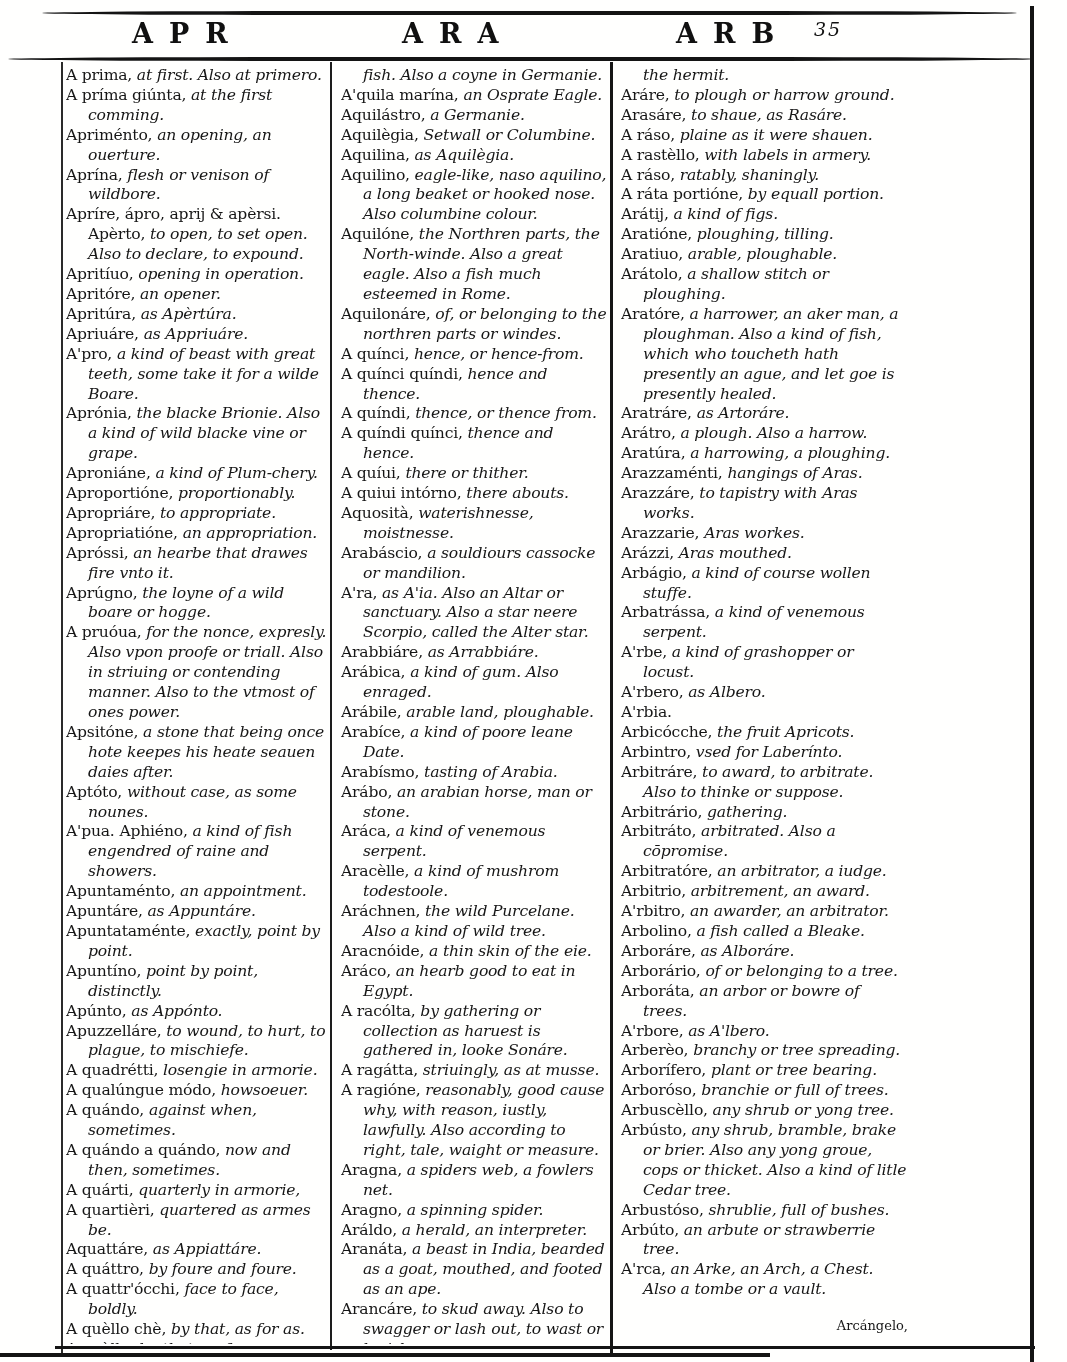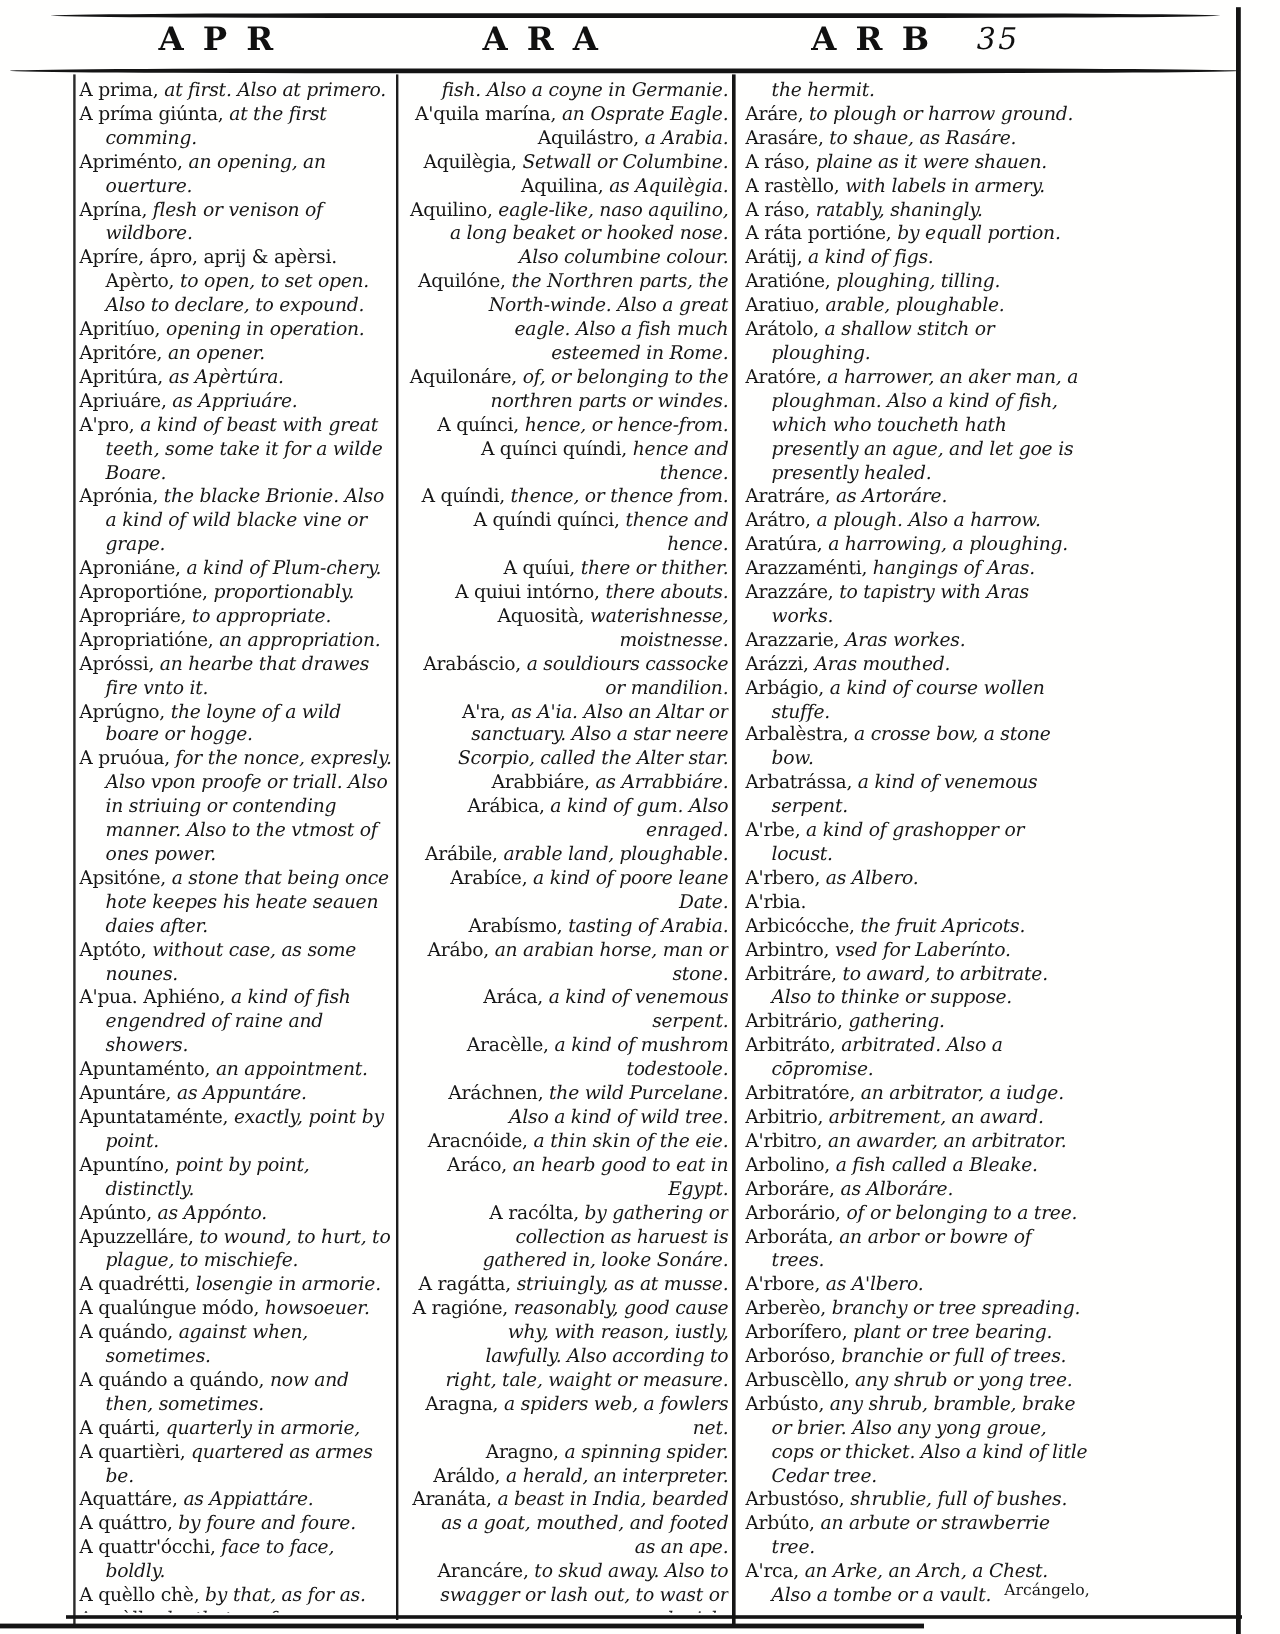--- a/index.html
+++ b/index.html
@@ -14,26 +14,26 @@
   .rule-col-1{top:62px;left:330px;width:2px;height:1288px;background:#1d1d1d;}
   .rule-col-2{top:62px;left:610px;width:3px;height:1292px;background:#151515;}
   .rule-bottom-1{top:1346px;left:55px;width:980px;height:3px;}
   .rule-bottom-2{top:1353px;left:0px;width:770px;height:4px;}
   
   .header-word{position:absolute;top:18px;font-size:27px;font-weight:bold;
                letter-spacing:16px;color:#101010;}
   .hw-apr{left:132px;}
   .hw-ara{left:402px;}
   .hw-arb{left:676px;}
-  .page-number{position:absolute;top:18px;left:814px;font-size:25px;font-style:italic;
+  .page-number{position:absolute;top:18px;left:814px;font-size:19px;font-style:italic;
                letter-spacing:2px;color:#101010;}
   
   .col{position:absolute;top:66px;height:1278px;overflow:hidden;}
   .col-1{left:66px;width:264px;}
-  .col-2{left:341px;width:266px;text-align:right;}
+  .col-2{left:341px;width:266px;}
   .col-3{left:621px;width:287px;}
   .entry{margin:0;padding-left:22px;text-indent:-22px;font-size:15.6px;
          line-height:19.9px;letter-spacing:-0.2px;}
   .entry .head{font-style:normal;}
   .entry .def{font-style:italic;}
   .entry.cont{text-indent:0;}
   .catchword{position:absolute;top:1318px;left:621px;width:287px;text-align:right;
              font-size:13px;padding-right:6px;}
 </style>
 </head>
@@ -90,21 +90,21 @@
       <p class="entry"><span class="head">A quartièri, </span><span class="def">quartered as armes be.</span></p>
       <p class="entry"><span class="head">Aquattáre, </span><span class="def">as Appiattáre.</span></p>
       <p class="entry"><span class="head">A quáttro, </span><span class="def">by foure and foure.</span></p>
       <p class="entry"><span class="head">A quattr'ócchi, </span><span class="def">face to face, boldly.</span></p>
       <p class="entry"><span class="head">A quèllo chè, </span><span class="def">by that, as for as.</span></p>
       <p class="entry"><span class="head">A quèllo, </span><span class="def">by that, as farre as.</span></p>
     </div>
   <div class="col col-2" id="col-1">
       <p class="entry cont"><span class="def">fish. Also a coyne in Germanie.</span></p>
       <p class="entry"><span class="head">A'quila marína, </span><span class="def">an Osprate Eagle.</span></p>
-      <p class="entry"><span class="head">Aquilástro, </span><span class="def">a Arabia.</span></p>
+      <p class="entry"><span class="head">Aquilástro, </span><span class="def">a Germanie.</span></p>
       <p class="entry"><span class="head">Aquilègia, </span><span class="def">Setwall or Columbine.</span></p>
       <p class="entry"><span class="head">Aquilina, </span><span class="def">as Aquilègia.</span></p>
       <p class="entry"><span class="head">Aquilino, </span><span class="def">eagle-like, naso aquilino, a long beaket or hooked nose. Also columbine colour.</span></p>
       <p class="entry"><span class="head">Aquilóne, </span><span class="def">the Northren parts, the North-winde. Also a great eagle. Also a fish much esteemed in Rome.</span></p>
       <p class="entry"><span class="head">Aquilonáre, </span><span class="def">of, or belonging to the northren parts or windes.</span></p>
       <p class="entry"><span class="head">A quínci, </span><span class="def">hence, or hence-from.</span></p>
       <p class="entry"><span class="head">A quínci quíndi, </span><span class="def">hence and thence.</span></p>
       <p class="entry"><span class="head">A quíndi, </span><span class="def">thence, or thence from.</span></p>
       <p class="entry"><span class="head">A quíndi quínci, </span><span class="def">thence and hence.</span></p>
       <p class="entry"><span class="head">A quíui, </span><span class="def">there or thither.</span></p>
@@ -146,21 +146,20 @@
       <p class="entry"><span class="head">Arátolo, </span><span class="def">a shallow stitch or ploughing.</span></p>
       <p class="entry"><span class="head">Aratóre, </span><span class="def">a harrower, an aker man, a ploughman. Also a kind of fish, which who toucheth hath presently an ague, and let goe is presently healed.</span></p>
       <p class="entry"><span class="head">Aratráre, </span><span class="def">as Artoráre.</span></p>
       <p class="entry"><span class="head">Arátro, </span><span class="def">a plough. Also a harrow.</span></p>
       <p class="entry"><span class="head">Aratúra, </span><span class="def">a harrowing, a ploughing.</span></p>
       <p class="entry"><span class="head">Arazzaménti, </span><span class="def">hangings of Aras.</span></p>
       <p class="entry"><span class="head">Arazzáre, </span><span class="def">to tapistry with Aras works.</span></p>
       <p class="entry"><span class="head">Arazzarie, </span><span class="def">Aras workes.</span></p>
       <p class="entry"><span class="head">Arázzi, </span><span class="def">Aras mouthed.</span></p>
       <p class="entry"><span class="head">Arbágio, </span><span class="def">a kind of course wollen stuffe.</span></p>
-      <p class="entry"><span class="head">Arbalèstra, </span><span class="def">a crosse bow, a stone bow.</span></p>
       <p class="entry"><span class="head">Arbatrássa, </span><span class="def">a kind of venemous serpent.</span></p>
       <p class="entry"><span class="head">A'rbe, </span><span class="def">a kind of grashopper or locust.</span></p>
       <p class="entry"><span class="head">A'rbero, </span><span class="def">as Albero.</span></p>
       <p class="entry"><span class="head">A'rbia. </span></p>
       <p class="entry"><span class="head">Arbicócche, </span><span class="def">the fruit Apricots.</span></p>
       <p class="entry"><span class="head">Arbintro, </span><span class="def">vsed for Laberínto.</span></p>
       <p class="entry"><span class="head">Arbitráre, </span><span class="def">to award, to arbitrate. Also to thinke or suppose.</span></p>
       <p class="entry"><span class="head">Arbitrário, </span><span class="def">gathering.</span></p>
       <p class="entry"><span class="head">Arbitráto, </span><span class="def">arbitrated. Also a cōpromise.</span></p>
       <p class="entry"><span class="head">Arbitratóre, </span><span class="def">an arbitrator, a iudge.</span></p>

